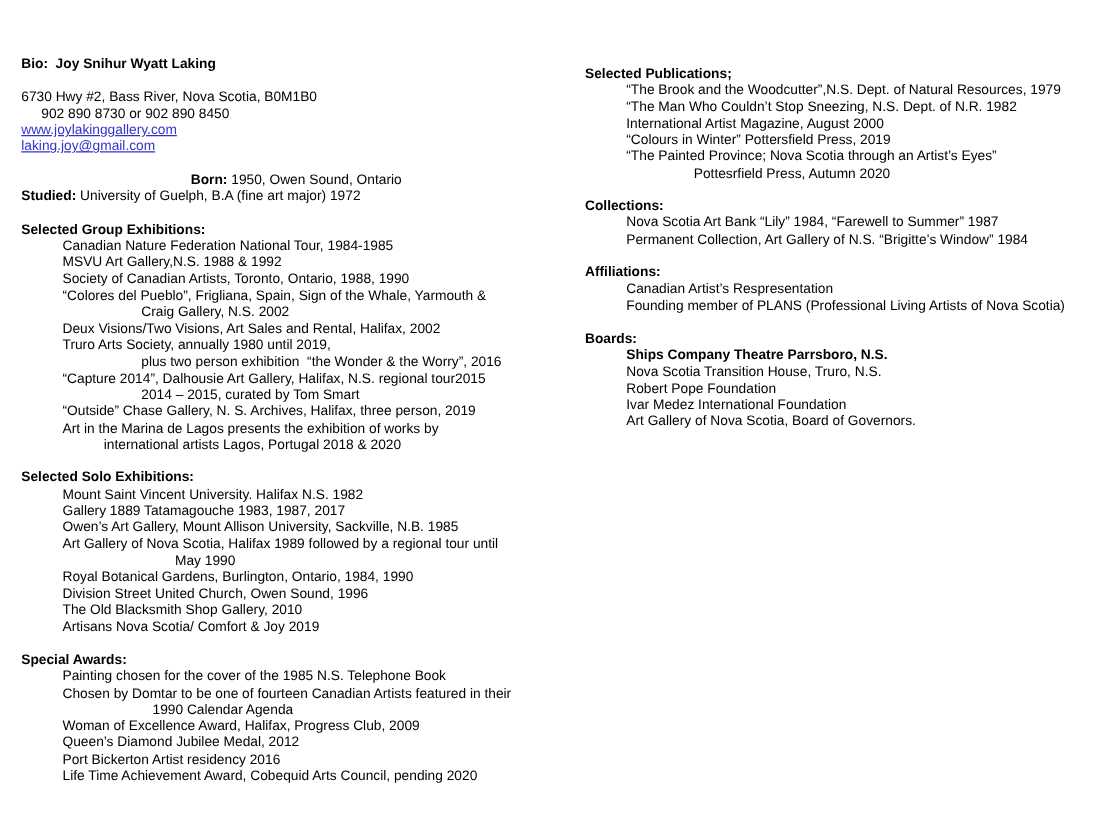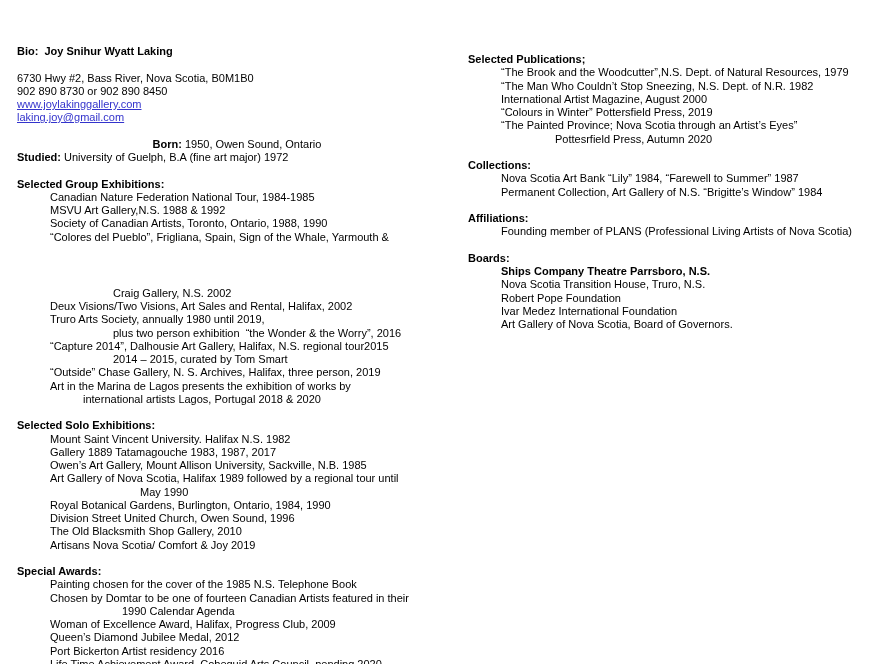--- a/index.html
+++ b/index.html
@@ -33,35 +33,35 @@
 <title>Bio:  Joy Snihur Wyatt Laking</title></head>
 <body>
 
 <div class="page">
   <div class="col col-left">
       <div class="block">
         <div class="line bold" style="padding-left: 0px;">Bio:  Joy Snihur Wyatt Laking</div>
       </div>
       <div class="block">
         <div class="line" style="padding-left: 0px;">6730 Hwy #2, Bass River, Nova Scotia, B0M1B0</div>
-        <div class="line" style="padding-left: 0px;">902 890 8730 or 902 890 8450</div>
+        <div class="line" style="padding-left: 0px; margin-left: 16px;">902 890 8730 or 902 890 8450</div>
         <a class="line link" style="padding-left: 0px;">www.joylakinggallery.com</a>
         <a class="line link" style="padding-left: 0px;">laking.joy@gmail.com</a>
       </div>
       <div class="block">
         <div class="line" style="padding-left: 0px; text-align: center;"><span class="bold">Born:</span><span> 1950, Owen Sound, Ontario</span></div>
         <div class="line" style="padding-left: 0px;"><span class="bold">Studied:</span><span> University of Guelph, B.A (fine art major) 1972</span></div>
       </div>
       <div class="block">
         <div class="line heading">Selected Group Exhibitions:</div>
         <div class="line" style="padding-left: 33px;">Canadian Nature Federation National Tour, 1984-1985</div>
         <div class="line" style="padding-left: 33px;">MSVU Art Gallery,N.S. 1988 &amp; 1992</div>
         <div class="line" style="padding-left: 33px;">Society of Canadian Artists, Toronto, Ontario, 1988, 1990</div>
         <div class="line" style="padding-left: 33px;">“Colores del Pueblo”, Frigliana, Spain, Sign of the Whale, Yarmouth &amp;</div>
-        <div class="line" style="padding-left: 96px; margin-top: 43px;">Craig Gallery, N.S. 2002</div>
+        <div class="line" style="padding-left: 96px;">Craig Gallery, N.S. 2002</div>
         <div class="line" style="padding-left: 33px;">Deux Visions/Two Visions, Art Sales and Rental, Halifax, 2002</div>
         <div class="line" style="padding-left: 33px;">Truro Arts Society, annually 1980 until 2019,</div>
         <div class="line" style="padding-left: 96px;">plus two person exhibition  “the Wonder &amp; the Worry”, 2016</div>
         <div class="line" style="padding-left: 33px;">“Capture 2014”, Dalhousie Art Gallery, Halifax, N.S. regional tour2015</div>
         <div class="line" style="padding-left: 96px;">2014 – 2015, curated by Tom Smart</div>
         <div class="line" style="padding-left: 33px;">“Outside” Chase Gallery, N. S. Archives, Halifax, three person, 2019</div>
         <div class="line" style="padding-left: 33px;">Art in the Marina de Lagos presents the exhibition of works by</div>
         <div class="line" style="padding-left: 66px;">international artists Lagos, Portugal 2018 &amp; 2020</div>
       </div>
       <div class="block">
@@ -97,20 +97,21 @@
         <div class="line" style="padding-left: 33px;">“The Painted Province; Nova Scotia through an Artist’s Eyes”</div>
         <div class="line" style="padding-left: 87px;">Pottesrfield Press, Autumn 2020</div>
       </div>
       <div class="block">
         <div class="line heading">Collections:</div>
         <div class="line" style="padding-left: 33px;">Nova Scotia Art Bank “Lily” 1984, “Farewell to Summer” 1987</div>
         <div class="line" style="padding-left: 33px;">Permanent Collection, Art Gallery of N.S. “Brigitte’s Window” 1984</div>
       </div>
       <div class="block">
         <div class="line heading">Affiliations:</div>
+        <div class="line" style="padding-left: 33px;">Canadian Artist’s Respresentation</div>
         <div class="line" style="padding-left: 33px;">Founding member of PLANS (Professional Living Artists of Nova Scotia)</div>
       </div>
       <div class="block">
         <div class="line heading">Boards:</div>
         <div class="line" style="padding-left: 33px; font-weight: bold;">Ships Company Theatre Parrsboro, N.S.</div>
         <div class="line" style="padding-left: 33px;">Nova Scotia Transition House, Truro, N.S.</div>
         <div class="line" style="padding-left: 33px;">Robert Pope Foundation</div>
         <div class="line" style="padding-left: 33px;">Ivar Medez International Foundation</div>
         <div class="line" style="padding-left: 33px;">Art Gallery of Nova Scotia, Board of Governors.</div>
       </div>

